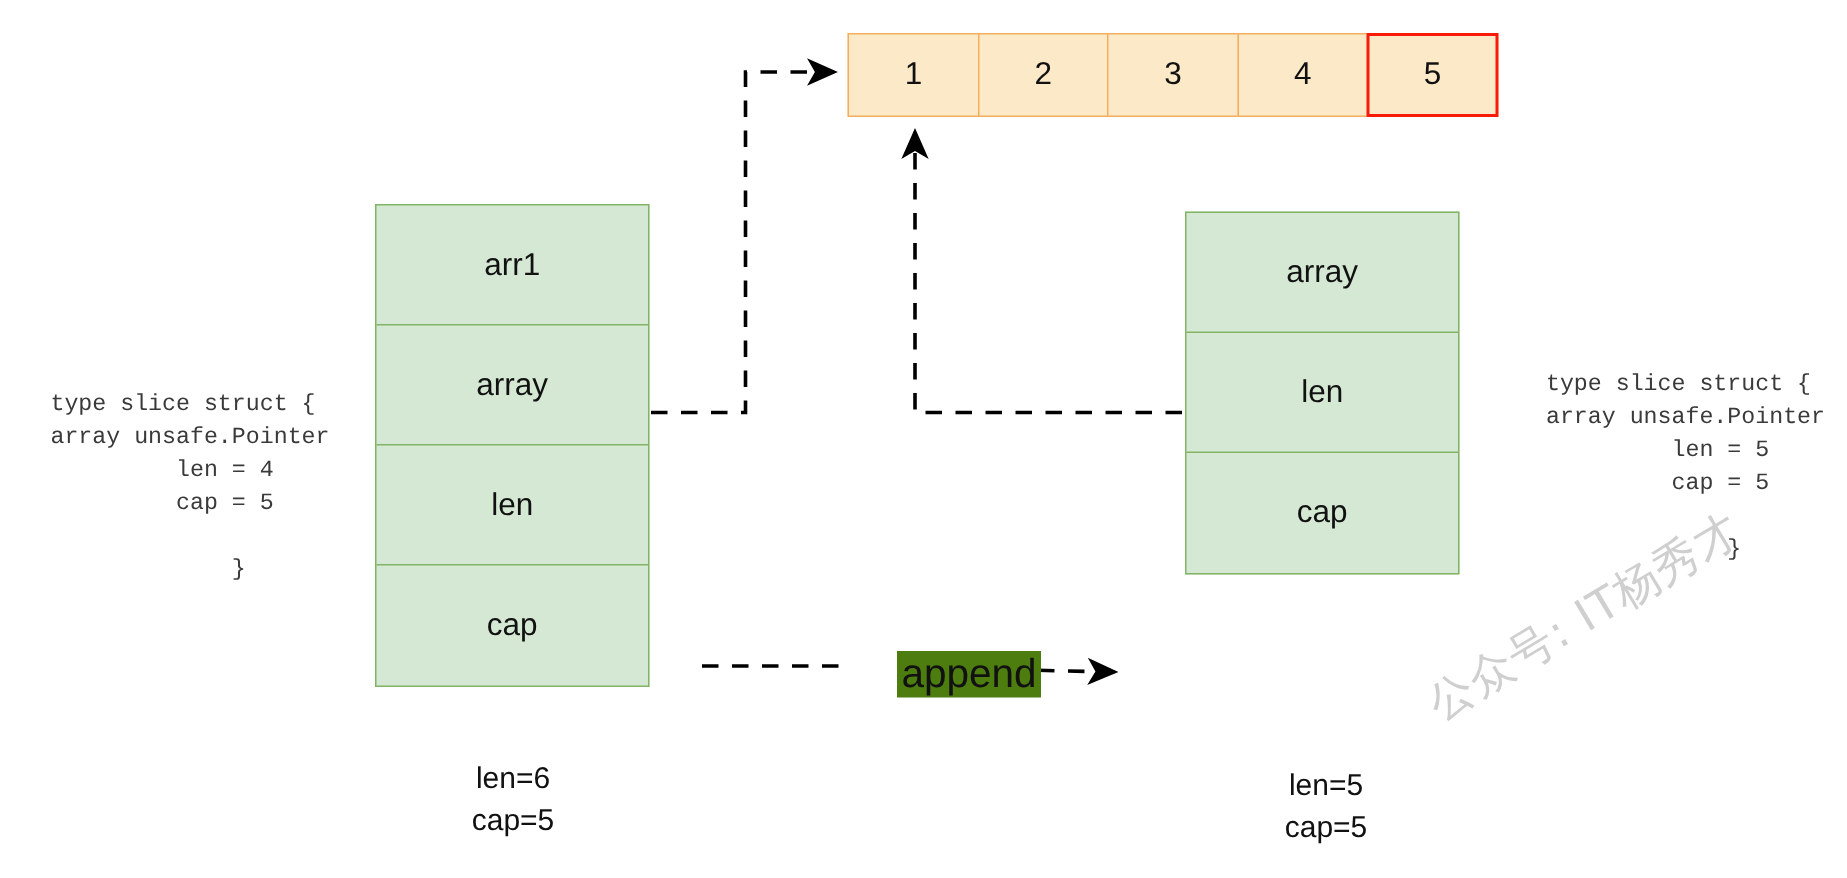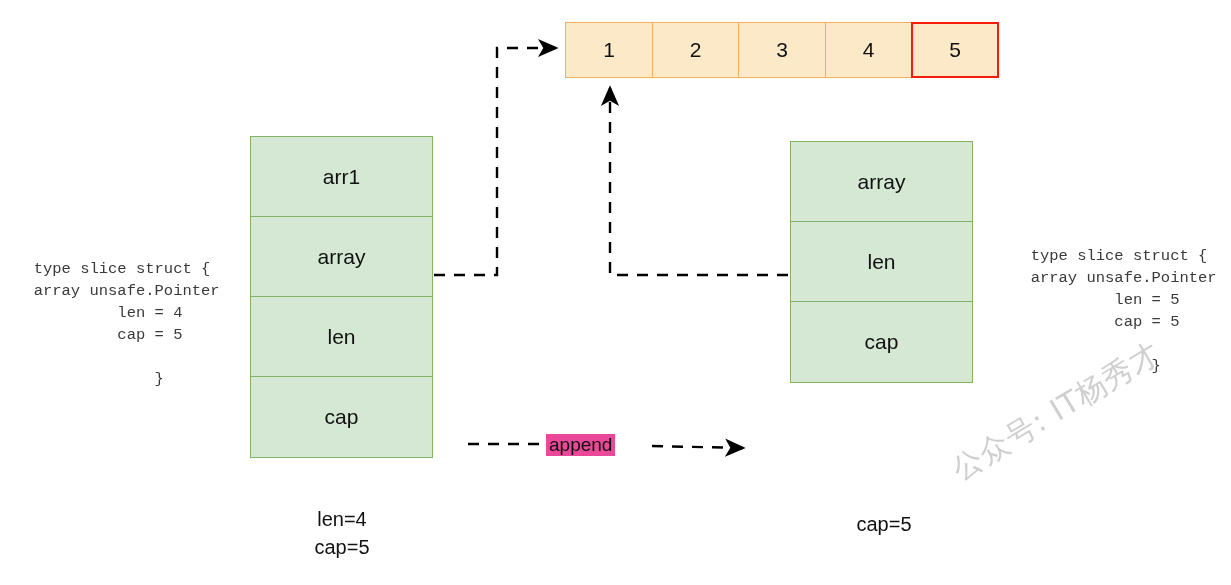--- a/index.html
+++ b/index.html
@@ -78,24 +78,24 @@
     color:#3a3a3a;
     text-align:center;
     white-space:pre;
   }
   .code.left{left:12px;top:258px;width:220px;}
   .code.right{left:1008px;top:245px;width:222px;}
 
   
   .append-label{
     position:absolute;
-    left:546px;top:434px;
-    font-size:19px;
+    left:598px;top:434px;
+    font-size:27px;
     color:#111;
-    background:#ec4899;
+    background:#4d7c0f;
     padding:0 3px;
   }
 
   
   .watermark{
     position:absolute;
     left:955px;top:452px;
     font-size:30px;
     color:#cfcfcf;
     white-space:nowrap;
@@ -140,30 +140,31 @@
     <div class="cell hot">5</div>
   </div>
 
   <div class="slice-box left">
     <div class="srow">arr1</div>
     <div class="srow">array</div>
     <div class="srow">len</div>
     <div class="srow">cap</div>
   </div>
   <div class="caption left">
-    <div>len=4</div>
+    <div>len=6</div>
     <div>cap=5</div>
   </div>
 
   <div class="slice-box right">
     <div class="srow">array</div>
     <div class="srow">len</div>
     <div class="srow">cap</div>
   </div>
   <div class="caption right">
+    <div>len=5</div>
     <div>cap=5</div>
   </div>
 
   <div class="code left">type slice struct {
  array unsafe.Pointer
       len = 4
       cap = 5
 
         }</div>
   <div class="code right">type slice struct {

